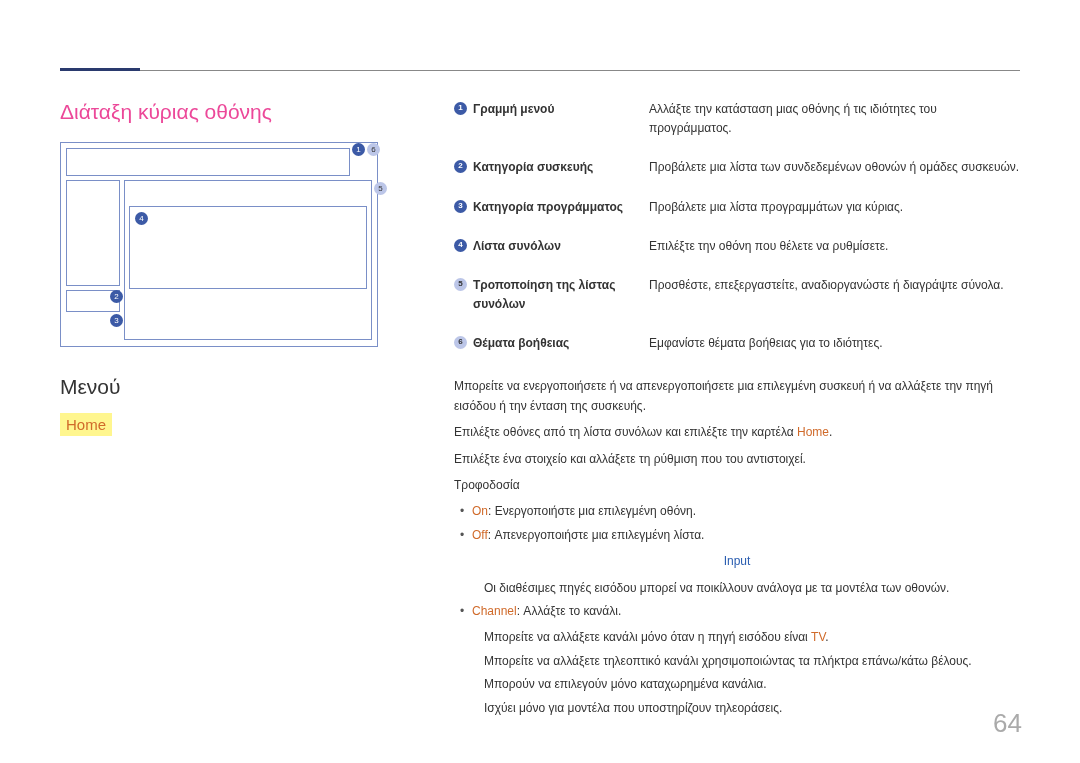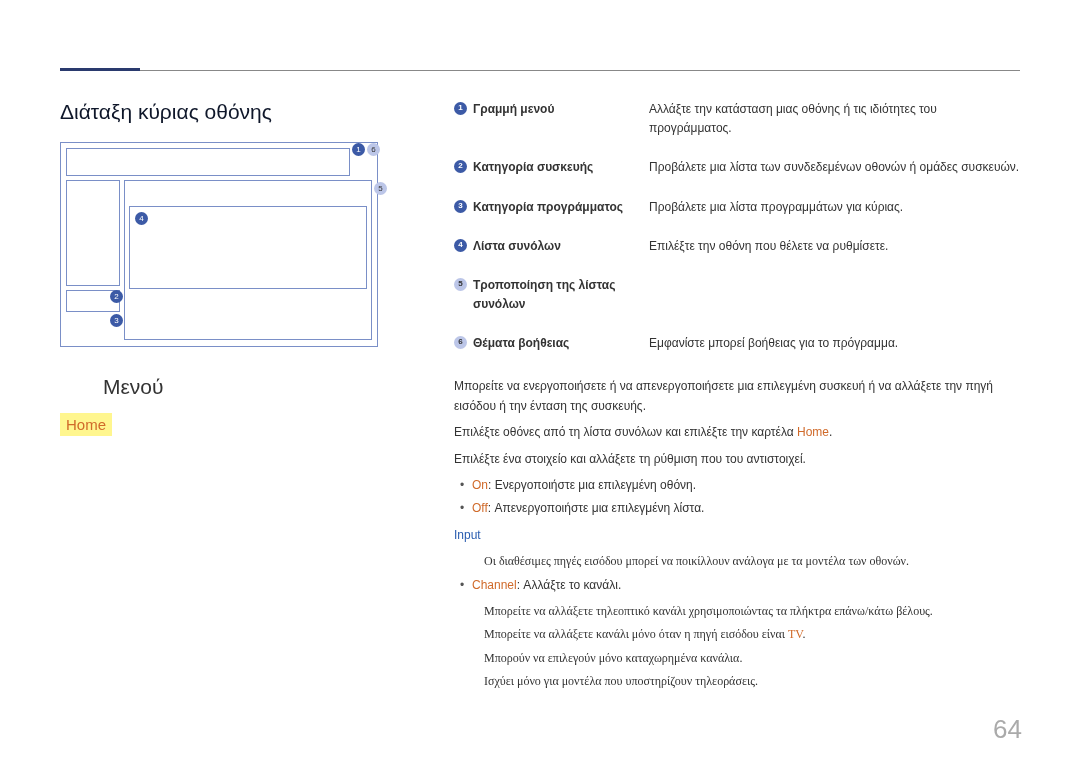--- a/index.html
+++ b/index.html
@@ -36,21 +36,21 @@
   .left-col {
     width: 330px;
     flex-shrink: 0;
   }
   .right-col {
     flex: 1;
   }
   .section-title {
     font-size: 21px;
     font-weight: 400;
-    color: #0f172a;
+    color: #ec4899;
     margin-bottom: 18px;
   }
   .diagram {
     position: relative;
     width: 330px;
     height: 205px;
     margin-bottom: 28px;
   }
   .dbox {
     position: absolute;
@@ -110,21 +110,20 @@
   }
   .legend-desc {
     flex: 1;
   }
   .menu-heading {
     font-size: 21px;
     font-weight: 400;
     color: #333;
     margin-top: 18px;
     margin-bottom: 14px;
-    margin-left: 43px;
   }
   .home-tab {
     display: inline-block;
     background: #fff68f;
     color: #d06a2a;
     font-size: 15px;
     padding: 3px 6px;
   }
   .body-text {
     font-size: 12px;
@@ -146,34 +145,34 @@
     display: inline-block;
     width: 12px;
     margin-left: -12px;
     color: #555;
   }
   ul.bullets > li {
     margin-bottom: 3px;
   }
   .sub-indent {
     padding-left: 30px;
-    font-family: Liberation Serif, serif;
   }
   .sub-indent p {
     margin-bottom: 3px;
   }
   .label-blue {
     color: #2a5db0;
     font-size: 12px;
     margin-top: 6px;
     margin-bottom: 4px;
+    text-align: center;
   }
   .page-num {
     position: absolute;
-    bottom: 18px;
+    bottom: 24px;
     right: 58px;
     font-size: 26px;
     color: #aaa;
     font-weight: 300;
   }
 </style>
 </head>
 <body>
 
 <div class="top-rule"></div>
@@ -236,48 +235,50 @@
               <span class="bullet-inline">4</span>
               <span>Λίστα συνόλων</span>
             </div>
           <div class="legend-desc">Επιλέξτε την οθόνη που θέλετε να ρυθμίσετε.</div>
         </div>
         <div class="legend-row">
           <div class="legend-label">
               <span class="bullet-inline light">5</span>
               <span>Τροποποίηση της λίστας συνόλων</span>
             </div>
+          <div class="legend-desc">Προσθέστε, επεξεργαστείτε, αναδιοργανώστε ή διαγράψτε σύνολα.</div>
         </div>
         <div class="legend-row">
           <div class="legend-label">
               <span class="bullet-inline light">6</span>
               <span>Θέματα βοήθειας</span>
             </div>
-          <div class="legend-desc">Εμφανίστε μπορεί βοήθειας για το πρόγραμμα.</div>
+          <div class="legend-desc">Εμφανίστε θέματα βοήθειας για το ιδιότητες.</div>
         </div>
       </div>
 
       <div class="body-text">
         <p>Μπορείτε να ενεργοποιήσετε ή να απενεργοποιήσετε μια επιλεγμένη συσκευή ή να αλλάξετε την πηγή εισόδου ή την ένταση της συσκευής.</p>
         <p><span>Επιλέξτε οθόνες από τη λίστα συνόλων και επιλέξτε την καρτέλα </span><span class="orange">Home</span><span>.</span></p>
         <p>Επιλέξτε ένα στοιχείο και αλλάξετε τη ρύθμιση που του αντιστοιχεί.</p>
+        <p>Τροφοδοσία</p>
         <ul class="bullets">
           <li><span class="orange">On</span><span>: Ενεργοποιήστε μια επιλεγμένη οθόνη.</span></li>
           <li><span class="orange">Off</span><span>: Απενεργοποιήστε μια επιλεγμένη λίστα.</span></li>
         </ul>
         <p class="label-blue">Input</p>
         <div class="sub-indent">
           <p>Οι διαθέσιμες πηγές εισόδου μπορεί να ποικίλλουν ανάλογα με τα μοντέλα των οθονών.</p>
         </div>
         <ul class="bullets">
           <li><span class="orange">Channel</span><span>: Αλλάξτε το κανάλι.</span></li>
         </ul>
         <div class="sub-indent">
+          <p><span>Μπορείτε να αλλάξετε κανάλι μόνο όταν η πηγή εισόδου είναι </span><span class="orange">TV</span><span>.</span></p>
           <p>Μπορείτε να αλλάξετε τηλεοπτικό κανάλι χρησιμοποιώντας τα πλήκτρα επάνω/κάτω βέλους.</p>
-          <p><span>Μπορείτε να αλλάξετε κανάλι μόνο όταν η πηγή εισόδου είναι </span><span class="orange">TV</span><span>.</span></p>
           <p>Μπορούν να επιλεγούν μόνο καταχωρημένα κανάλια.</p>
           <p>Ισχύει μόνο για μοντέλα που υποστηρίζουν τηλεοράσεις.</p>
         </div>
       </div>
     </div>
   </div>
 </div>
 
 <div class="page-num">64</div>
 

